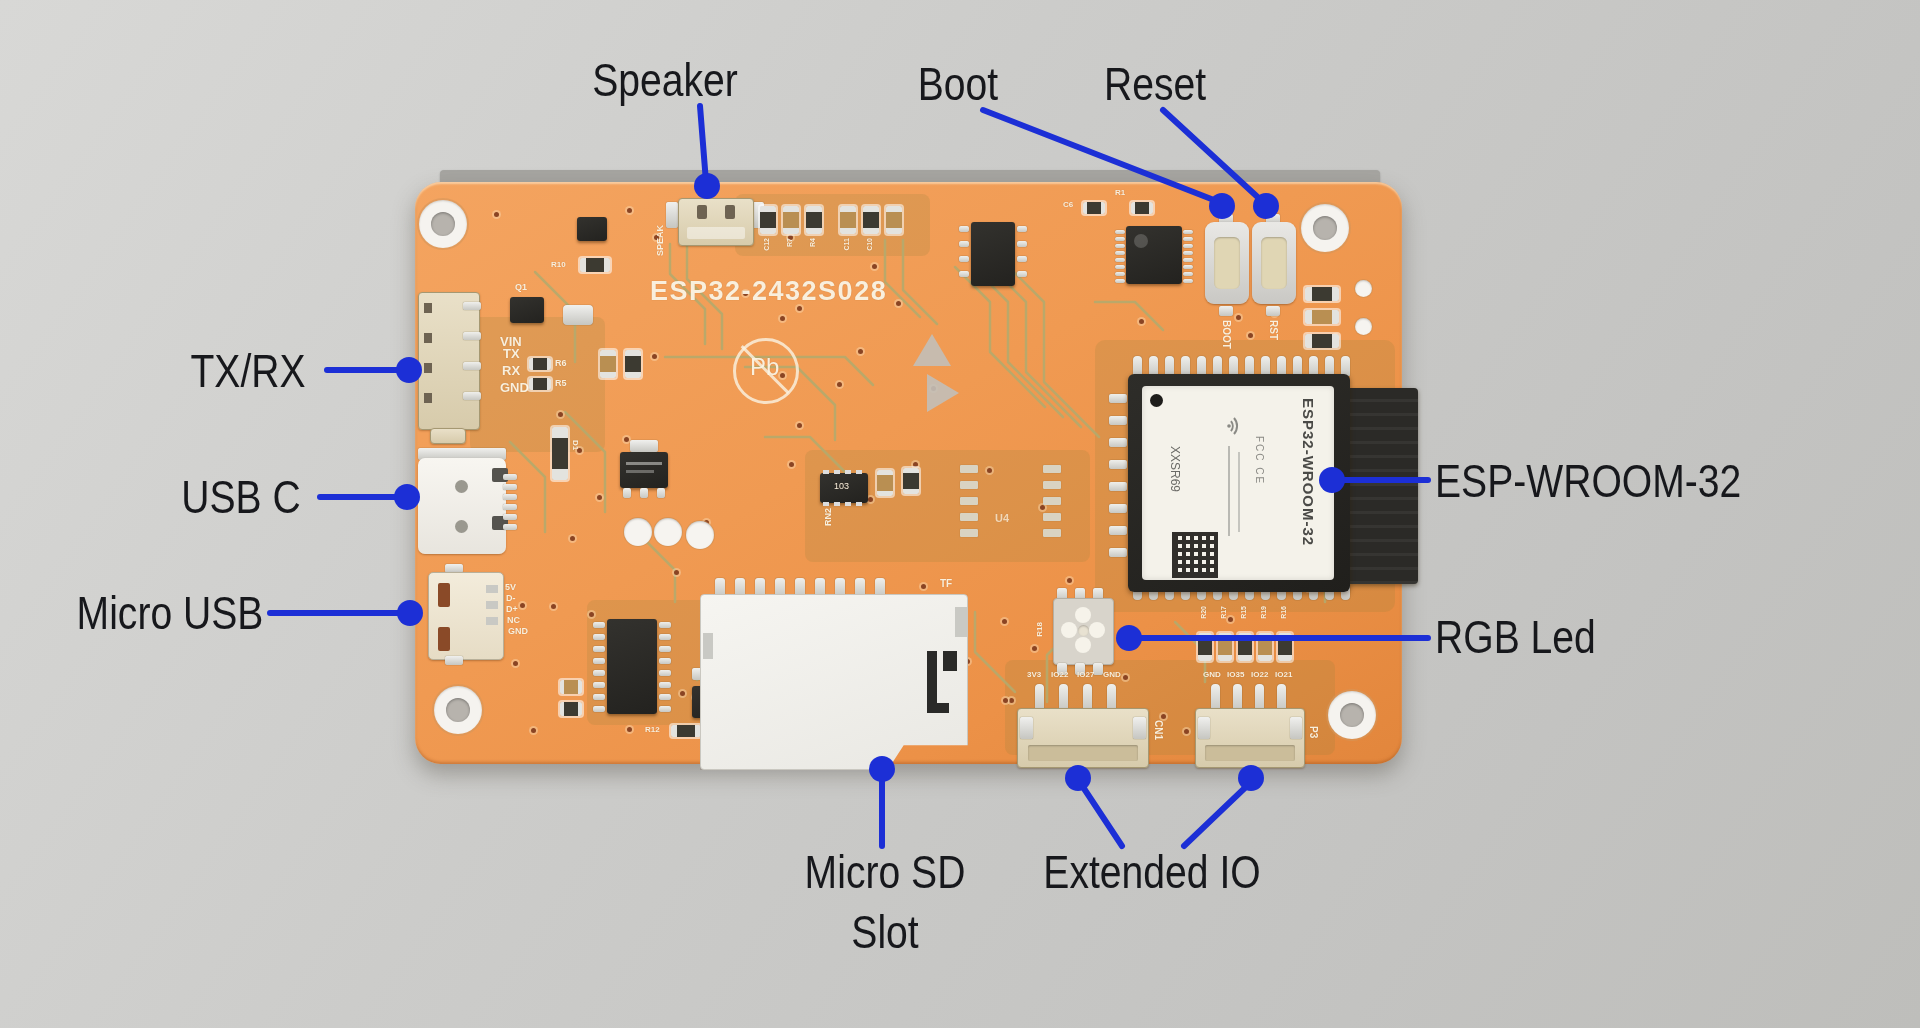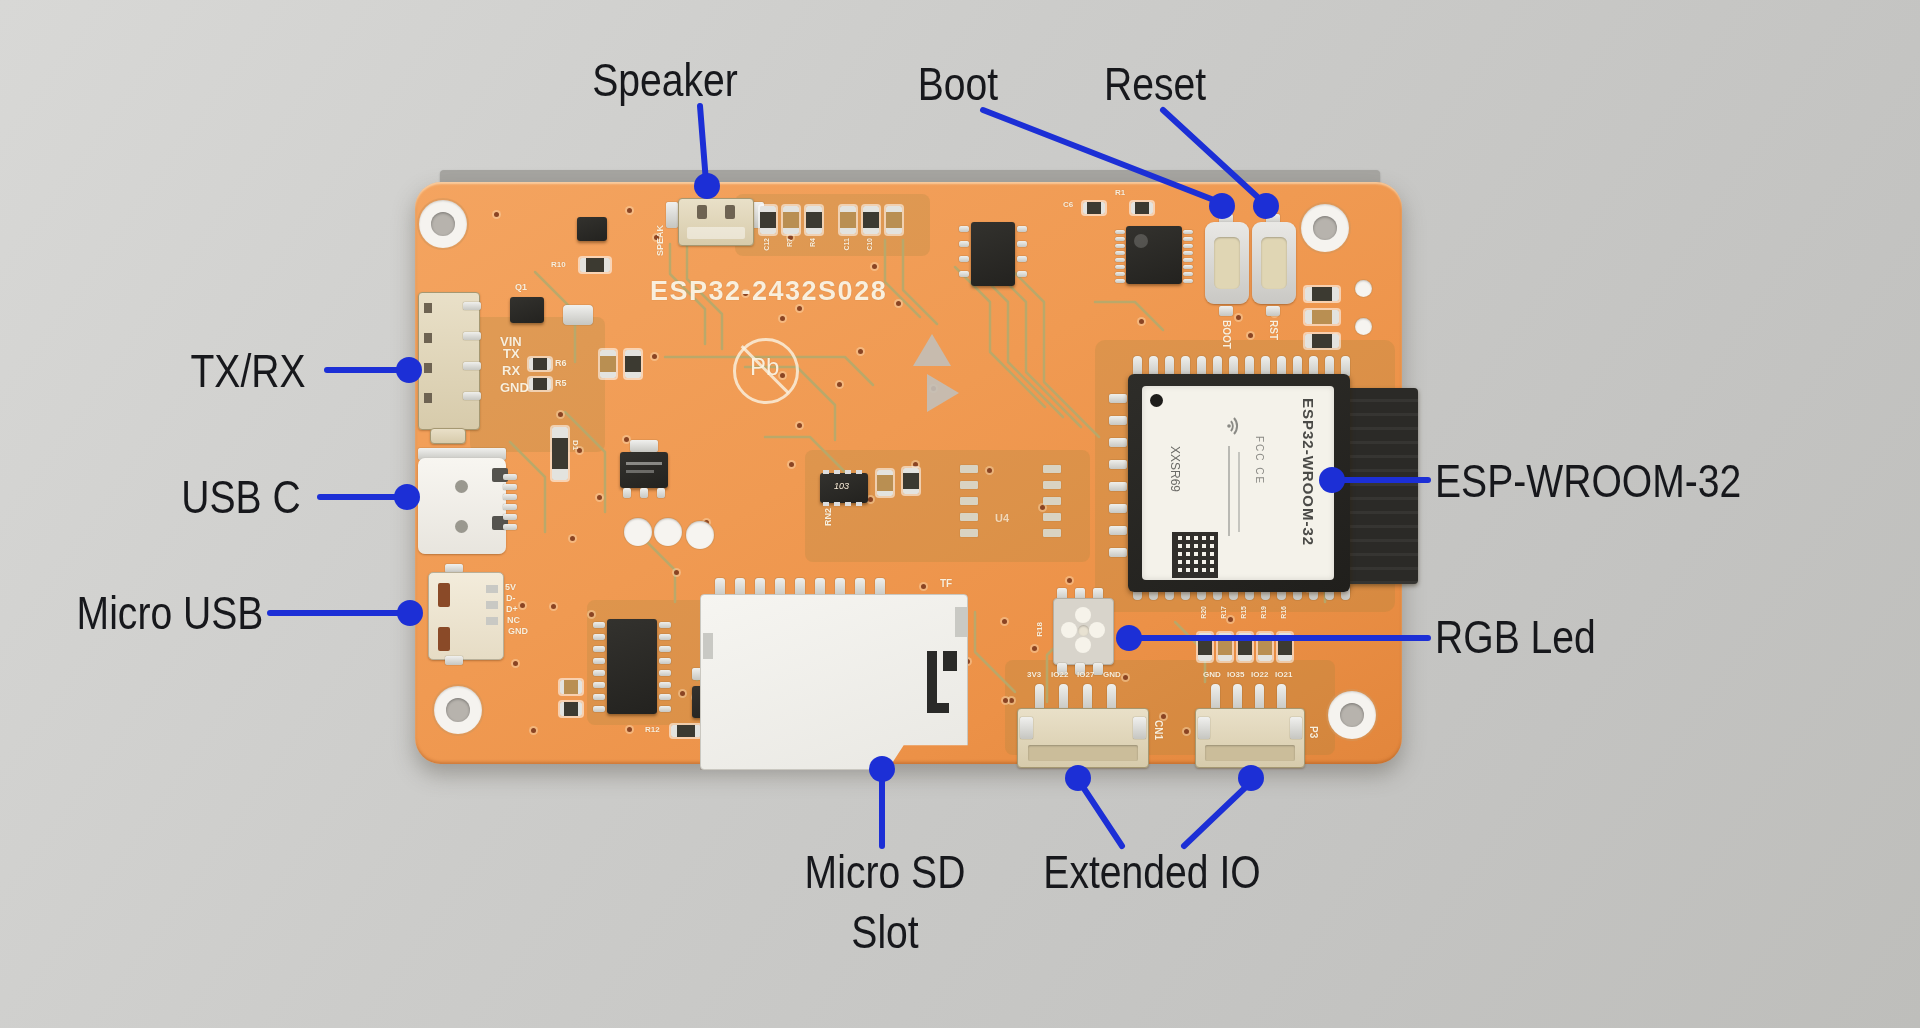--- a/index.html
+++ b/index.html
@@ -26,21 +26,21 @@
   
   .sk{position:absolute;color:rgba(252,246,230,.95);font-weight:700;white-space:nowrap;
     text-shadow:0 0 1px rgba(120,60,10,.35);}
   .vt{writing-mode:vertical-rl;}
   .vtu{writing-mode:vertical-rl;transform:rotate(180deg);}
   
   .pin{position:absolute;background:linear-gradient(#efefec,#c8c8c3);
     border-radius:2px;box-shadow:0 0 1px rgba(70,55,30,.9);}
   .pad{position:absolute;background:#d9d3c2;border-radius:1px;box-shadow:0 0 1px rgba(120,90,40,.7);}
   .chip{position:absolute;background:linear-gradient(160deg,#33322e,#23221f);
-    border-radius:3px;box-shadow:0 2px 3px rgba(60,30,5,.45);font-style:italic;}
+    border-radius:3px;box-shadow:0 2px 3px rgba(60,30,5,.45);}
   .smdh{position:absolute;border-radius:2px;box-shadow:0 0 0 2px rgba(255,255,255,.55);
     background:linear-gradient(90deg,#e3e3df 0 20%,#3c3a31 20% 80%,#e3e3df 80%);}
   .smdv{position:absolute;border-radius:2px;box-shadow:0 0 0 2px rgba(255,255,255,.55);
     background:linear-gradient(0deg,#e3e3df 0 20%,#3c3a31 20% 80%,#e3e3df 80%);}
   .smdh.tan{background:linear-gradient(90deg,#e3e3df 0 20%,#b98f52 20% 80%,#e3e3df 80%);}
   .smdv.tan{background:linear-gradient(0deg,#e3e3df 0 20%,#b98f52 20% 80%,#e3e3df 80%);}
   .jst{position:absolute;background:linear-gradient(#e9e0c8,#d7cbab);
     border:1px solid #a59872;border-radius:4px;box-shadow:0 1px 2px rgba(90,50,10,.35);}
   .clip{position:absolute;background:linear-gradient(#f0f0ee,#c6c6c1);
     border-radius:2px;box-shadow:0 0 1px rgba(60,50,30,.8);}

